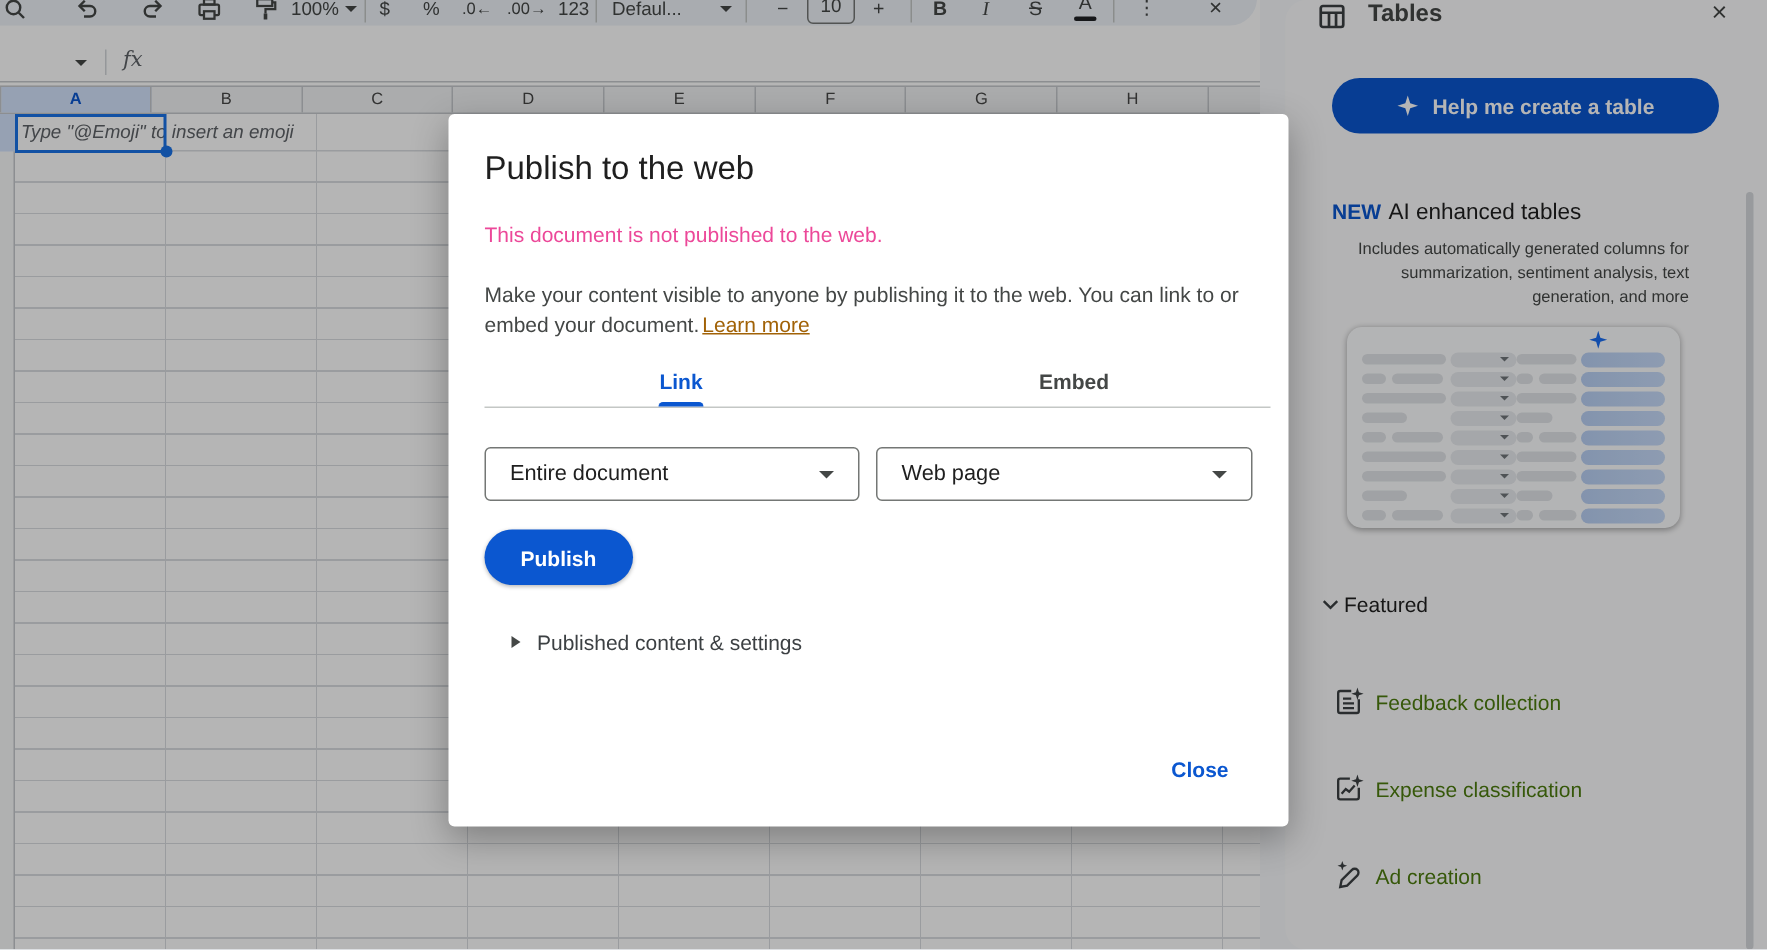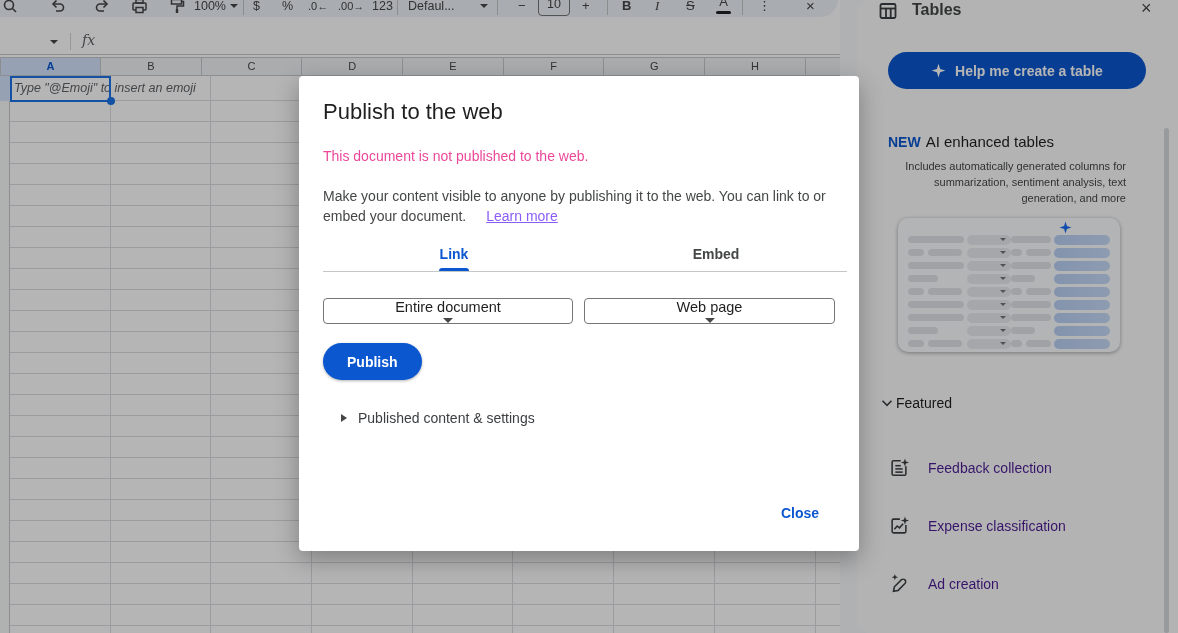--- a/index.html
+++ b/index.html
@@ -77,42 +77,42 @@
   .w-l { width:56px; } .w-s { width:16px; } .w-m { width:34px; } .w-xs { width:30px; }
   .x-l { width:40px; } .x-s { width:11px; } .x-m { width:25px; } .x-xs { width:24px; }
   .sk-c2 { width:44px; height:10px; border-radius:5px; background:#e9ecf0; display:flex; align-items:center;
            justify-content:flex-end; padding-right:5px; }
   .sk-c2 .tri { width:0; height:0; border-left:3px solid transparent; border-right:3px solid transparent;
                 border-top:3px solid #70757a; }
   .sk-c4 { width:56px; height:10px; border-radius:5px; background:linear-gradient(90deg,#b9d0f4,#c8dcfa); }
 
   .sb-featured { position:absolute; left:21px; top:394px; display:flex; align-items:center; 
                  font-size:14px; color:#1f1f1f; }
-  .sb-item { position:absolute; left:31px; display:flex; align-items:center; gap:18px;
-             font-size:14px; color:#4c1d95; }
+  .sb-item { position:absolute; left:31px; display:flex; align-items:center; gap:7px;
+             font-size:14px; color:#4d7c0f; }
   .sb-scrollbar { position:absolute; left:307px; top:128px; width:5px; height:505px; border-radius:3px;
                   background:#d6d9dd; }
 
   
   .scrim { position:absolute; inset:0; background:rgba(0,0,0,0.29); }
   .dialog { position:absolute; left:299px; top:76px; width:560px; height:475px; background:#fff;
             border-radius:4px; box-shadow:0 8px 24px rgba(0,0,0,0.3); padding:22px 12px 0 24px; }
   .dlg-title { font-size:22px; font-weight:400; color:#1f1f1f; line-height:28px; }
   .dlg-status { margin-top:20px; font-size:14px; color:#ec4899; line-height:20px; }
   .dlg-desc { margin-top:20px; font-size:14px; color:#444746; line-height:20px; width:508px; }
-  .dlg-desc a { color:#8b5cf6; margin-left:20px; }
+  .dlg-desc a { color:#a16207; margin-left:2px; }
   .dlg-tabs { margin-top:10px; height:36px; display:flex; border-bottom:1px solid #c4c7c5; }
   .dlg-tab { flex:1; display:flex; align-items:center; justify-content:center; font-size:14px;
              font-weight:bold; color:#444746; position:relative; }
   .dlg-tab.active { color:#0b57d0; }
   .dlg-tab.active .indicator { position:absolute; bottom:0; left:50%; transform:translateX(-50%);
              width:30px; height:3px; border-radius:3px 3px 0 0; background:#0b57d0; }
   .dlg-selects { margin-top:26px; display:flex; gap:11px; }
-  .dlg-select { width:250px; height:26px; border:1px solid #747775; border-radius:4px; display:flex;
-                align-items:center; justify-content:space-between; padding:0 16px; font-size:14.5px; color:#1f1f1f;flex-direction:column; }
+  .dlg-select { width:250px; height:36px; border:1px solid #747775; border-radius:4px; display:flex;
+                align-items:center; justify-content:space-between; padding:0 16px; font-size:14.5px; color:#1f1f1f; }
   .dlg-select.second { width:251px; }
   .sel-caret { width:0; height:0; border-left:5px solid transparent; border-right:5px solid transparent;
                border-top:5px solid #444746; }
   .dlg-publish { margin-top:19px; height:37px; padding:0 24px; border:none; border-radius:19px;
                  background:#0b57d0; color:#fff; font-size:14px; font-weight:bold;
                  box-shadow:0 1px 3px rgba(0,0,0,0.3); }
   .dlg-disclosure { margin-top:30px; margin-left:18px; display:flex; align-items:center; gap:11px;
                     font-size:14px; color:#3c4043; }
   .disc-tri { width:0; height:0; border-top:4.5px solid transparent; border-bottom:4.5px solid transparent;
               border-left:6px solid #444746; }

